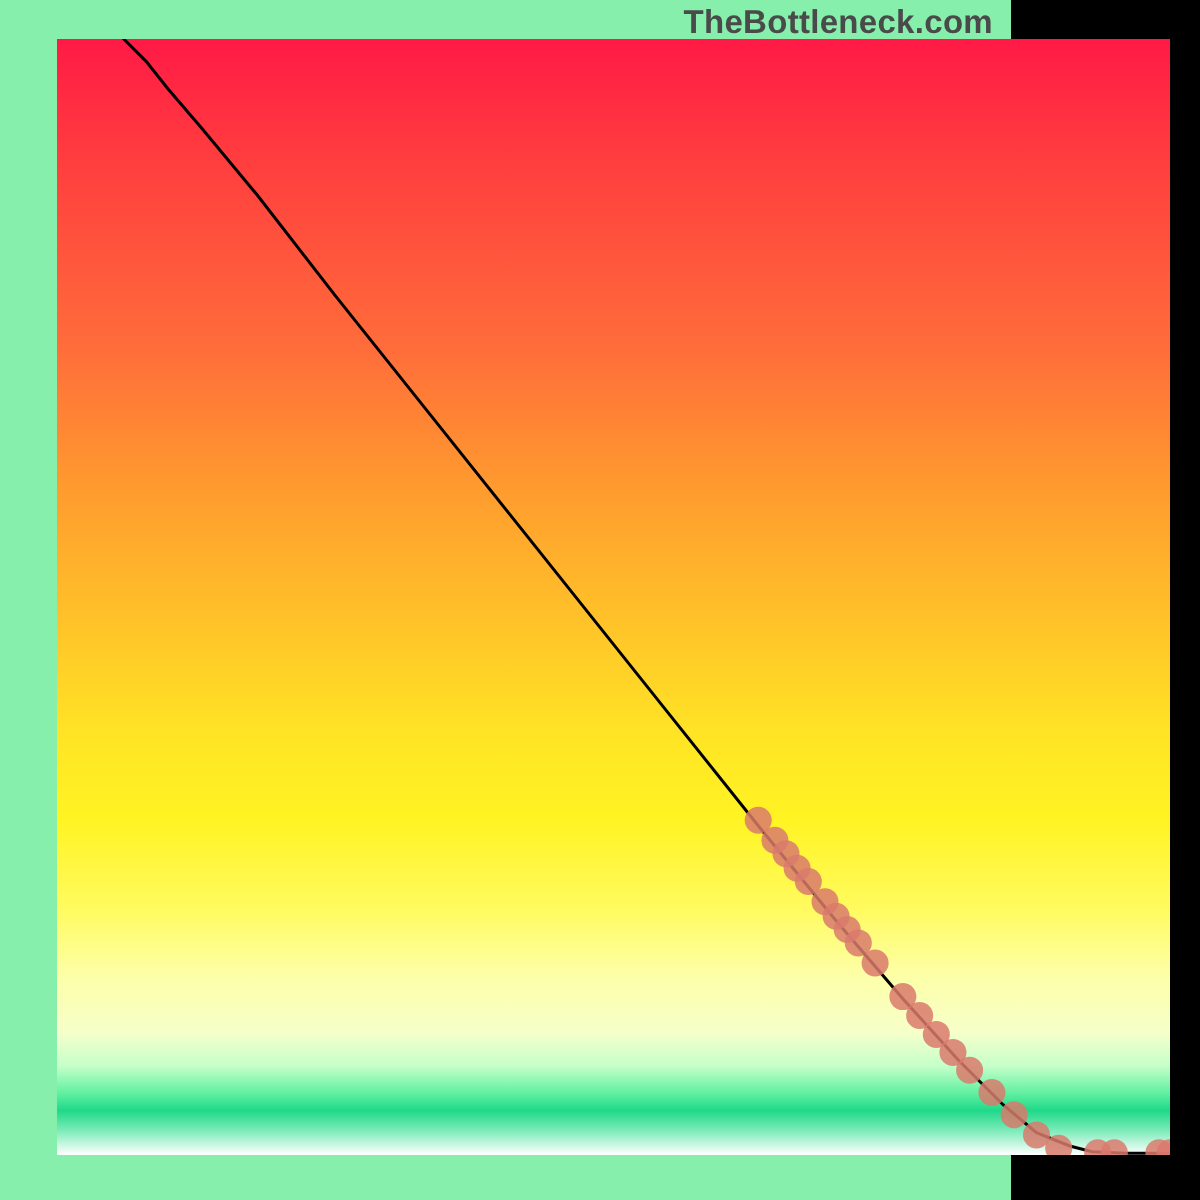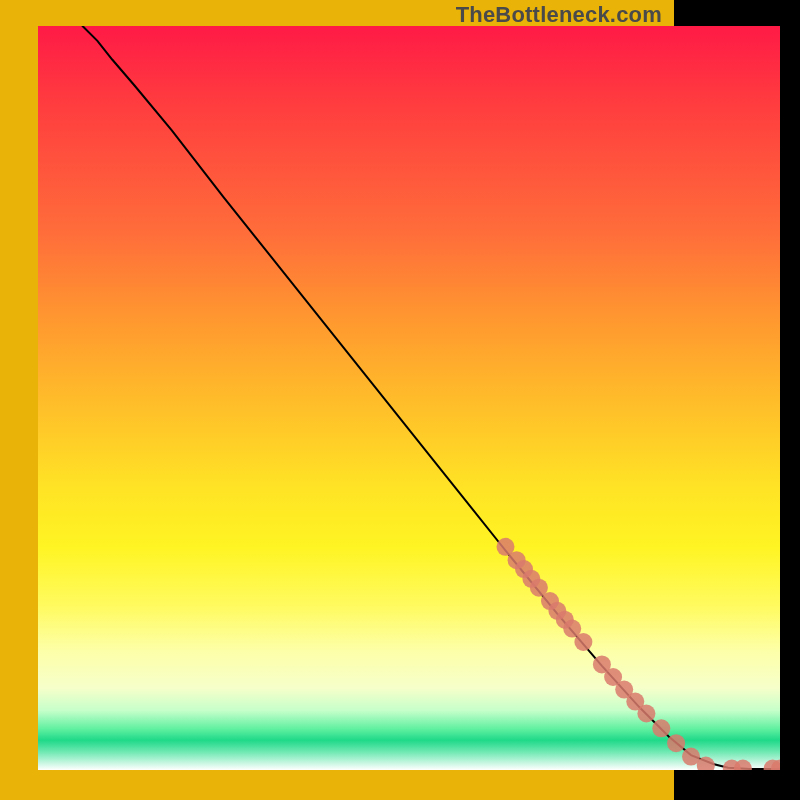--- a/index.html
+++ b/index.html
@@ -8,21 +8,21 @@
     width: 800px;
     height: 800px;
     background: #000;
     overflow: hidden;
     font-family: Arial, Helvetica, sans-serif;
   }
   .frame {
     position: relative;
     width: 674px;
     height: 800px;
-    background: #eab308;
+    background: #86efac;
   }
   .watermark {
     position: absolute;
     top: 2px;
     right: 12px;
     color: #4a4a4a;
     font-size: 22px;
     font-weight: 600;
     letter-spacing: 0.2px;
     user-select: none;

